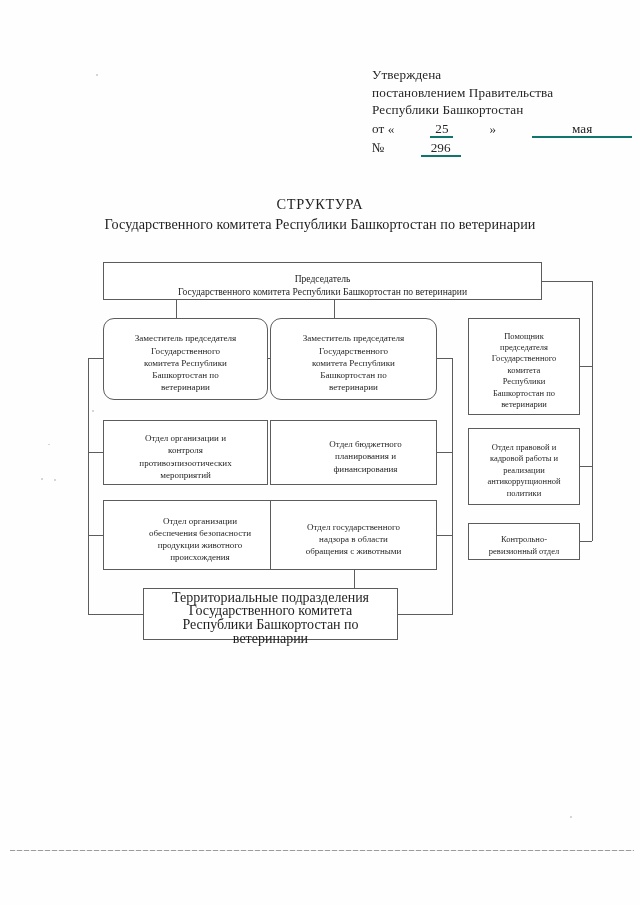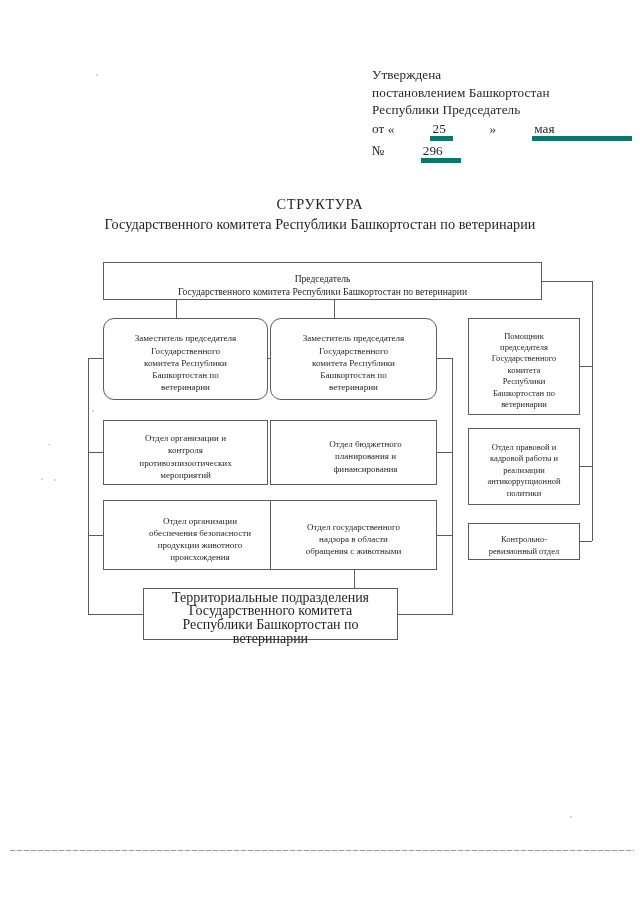--- a/index.html
+++ b/index.html
@@ -36,21 +36,22 @@
   #approval .ln { white-space: nowrap; }
   .date-line {
     display: flex;
     align-items: baseline;
     white-space: nowrap;
     margin-top: 1px;
     gap: 36px;
   }
   .ul {
     display: inline-block;
-    border-bottom: 5px solid #0f766e;
+    border-bottom: 2px solid #0f766e;
+    text-align: center;
     padding: 0 2px;
     line-height: 15px;
   }
   .ul.small  { min-width: 19px; }
   .ul.month  { min-width: 96px; }
   .ul.num    { min-width: 36px; }
 
   
   #title-wrap {
     position: absolute;
@@ -127,22 +128,22 @@
     border-radius: 50%;
   }
 </style>
 </head>
 <body>
 
 <div id="page">
 
   <div id="approval">
     <div class="ln">Утверждена</div>
-    <div class="ln">постановлением Башкортостан</div>
-    <div class="ln">Республики Председатель</div>
+    <div class="ln">постановлением Правительства</div>
+    <div class="ln">Республики Башкортостан</div>
     <div class="date-line">
       <span>от «</span>
       <span class="ul small">25</span>
       <span>»</span>
       <span class="ul month">мая</span>
       <span>2028</span>
       <span>г.</span>
     </div>
     <div class="date-line">
       <span>№</span>

